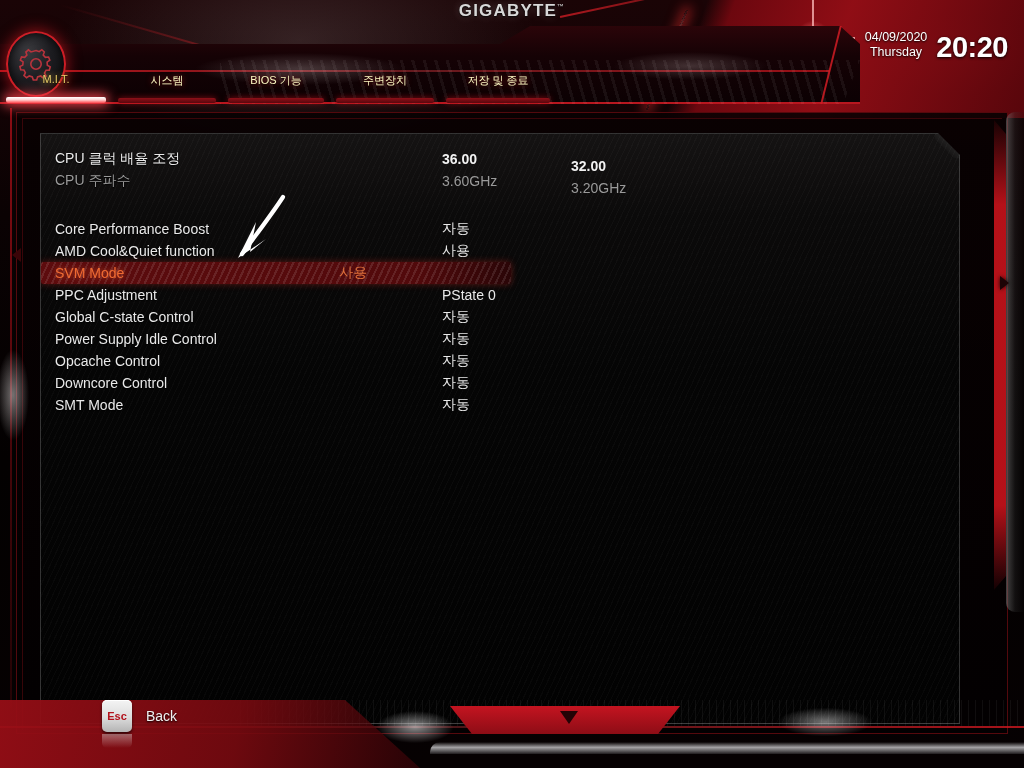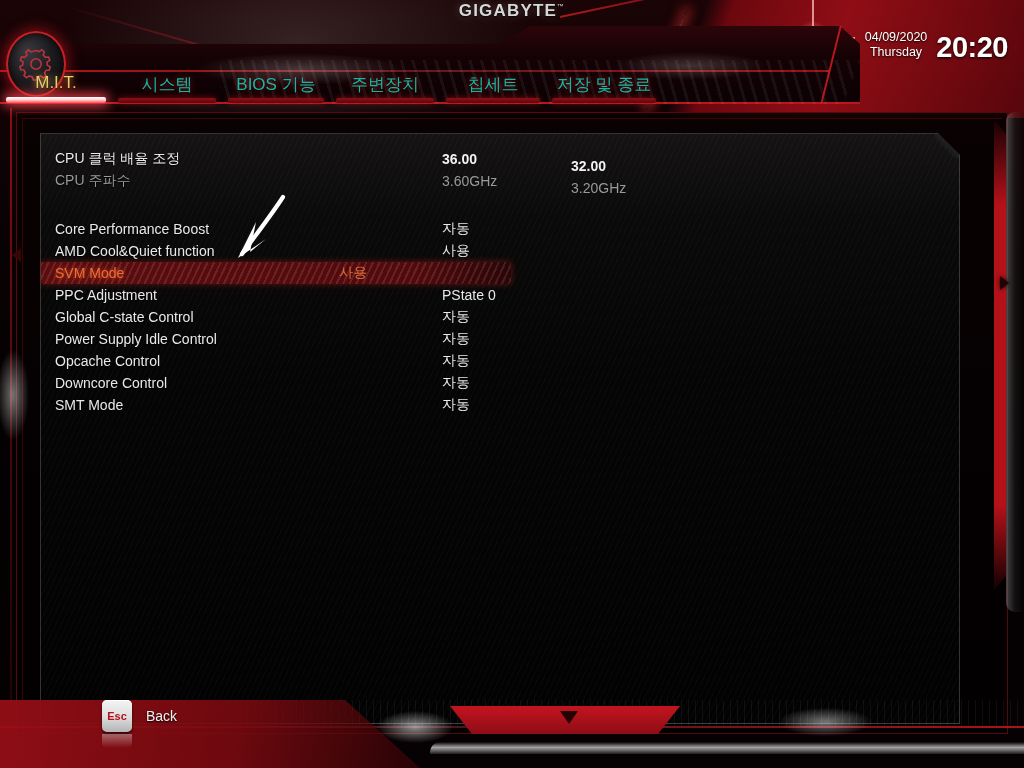--- a/index.html
+++ b/index.html
@@ -109,24 +109,24 @@
   .dt-left { line-height: 1.18; font-size: 12.5px; text-shadow: 0 1px 2px #000; }
   .dt-time { font-size: 29px; font-weight: bold; letter-spacing: -0.5px; margin-top: 1px; text-shadow: 0 1px 3px #000; }
 
   
   .tabs {
     position: absolute; left: 0; top: 68px; width: 830px; height: 36px; z-index: 16;
     display: flex; align-items: flex-start;
   }
   .tab {
     position: relative; height: 36px; text-align: center;
-    font-size: 17px; padding-top: 5px; cursor: default;
+    font-size: 11px; padding-top: 5px; cursor: default;
   }
   .tab-label {
-    display:block; color: #14b8a6;
+    display:block; color: #fef9c3;
     text-shadow: 0 0 6px rgba(220,40,40,0.7), 0 1px 1px #000;
   }
   .tab.active .tab-label {
     color: #e8cf6a;
     text-shadow: 0 0 7px rgba(255,200,90,0.85), 0 1px 1px #000;
   }
   .tab-bar {
     position: absolute; left: 6px; right: 6px; bottom: 1px; height: 5px; border-radius: 2px;
     background: linear-gradient(180deg, #8d1018, #5a070d);
     box-shadow: 0 0 6px rgba(200,20,28,0.65);
@@ -327,24 +327,20 @@
       <div class="tab" style="width: 110px;">
         <span class="tab-label">시스템</span>
         <div class="tab-bar"></div>
       </div>
       <div class="tab" style="width: 108px;">
         <span class="tab-label">BIOS 기능</span>
         <div class="tab-bar"></div>
       </div>
       <div class="tab" style="width: 110px;">
         <span class="tab-label">주변장치</span>
-        <div class="tab-bar"></div>
-      </div>
-      <div class="tab" style="width: 106px;">
-        <span class="tab-label">칩세트</span>
         <div class="tab-bar"></div>
       </div>
       <div class="tab" style="width: 116px;">
         <span class="tab-label">저장 및 종료</span>
         <div class="tab-bar"></div>
       </div>
     </div>
 
   <div class="stage"></div>
   <div class="stage-inner-line"></div>

